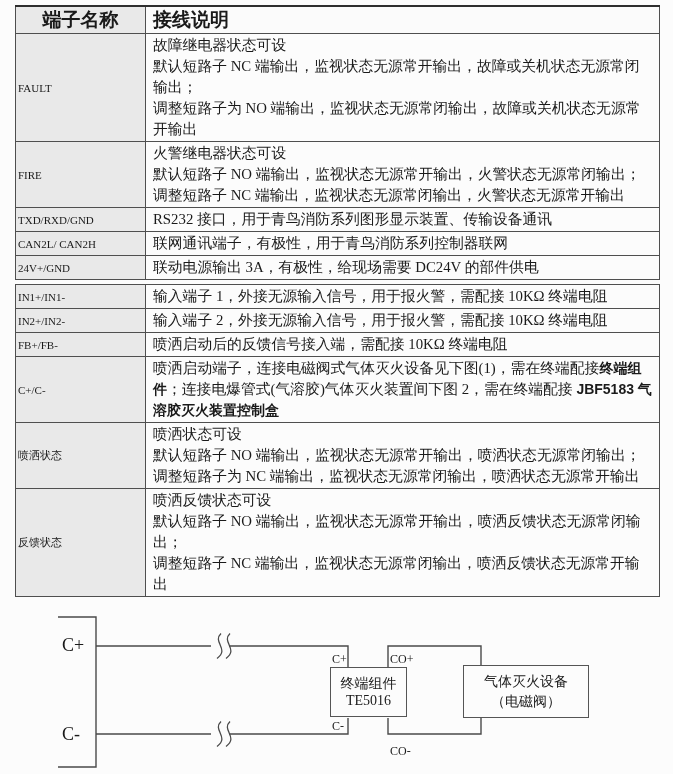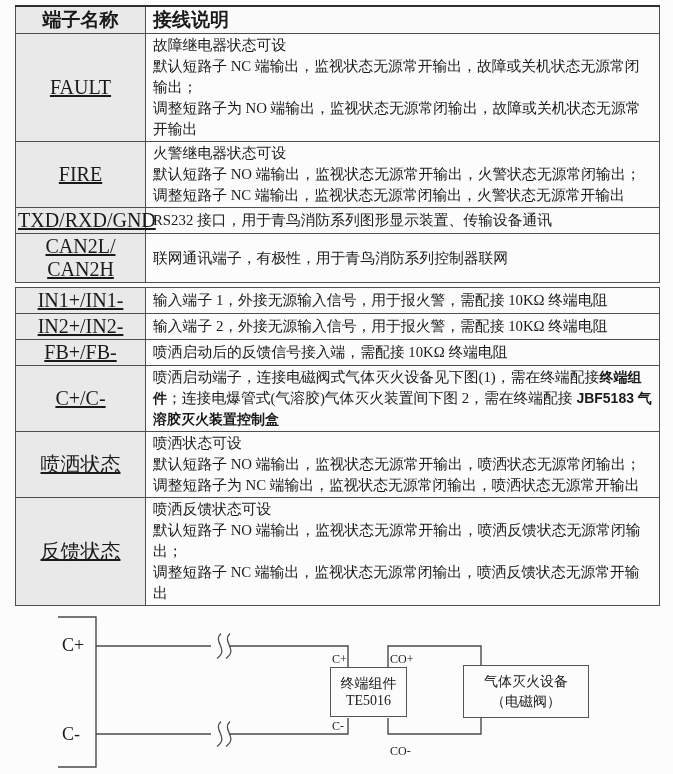--- a/index.html
+++ b/index.html
@@ -16,23 +16,22 @@
   table.tbl.first{border-top:2px solid #2e2e2e;}
   table.tbl.second{margin-top:4px;}
   .tbl th,.tbl td{border:1px solid #4f4f4f;vertical-align:middle;}
   .tbl th{
     background:#e9e9e9;font-weight:bold;font-size:19px;
     height:26px;padding:0 4px;
   }
   .tbl th.h-desc{background:#fbfbfb;text-align:left;padding-left:7px;}
   col.c-term{width:130px;}
   td.cell-term{
-    background:#e9e9e9;text-align:center;font-size:20px;
+    background:#e9e9e9;font-size:11px;
     padding:1px 2px;
-    text-decoration:underline;
   }
   td.cell-desc{
     background:#fcfcfc;font-size:14.8px;line-height:21px;
     padding:1px 6px 1px 7px;text-align:left;
   }
   .para{min-height:21px;}
   .para b{font-family:"Liberation Sans","DejaVu Sans",sans-serif;font-size:14px;}
   
   .diagram{position:absolute;left:0;top:0;width:673px;height:774px;pointer-events:none;}
   .diagram svg{position:absolute;left:0;top:0;}
@@ -82,20 +81,26 @@
         <tr>
           <td class="cell-term">TXD/RXD/GND</td>
           <td class="cell-desc">
             <div class="para"><span>RS232 接口，用于青鸟消防系列图形显示装置、传输设备通讯</span></div>
           </td>
         </tr>
         <tr>
           <td class="cell-term">CAN2L/ CAN2H</td>
           <td class="cell-desc">
             <div class="para"><span>联网通讯端子，有极性，用于青鸟消防系列控制器联网</span></div>
+          </td>
+        </tr>
+        <tr>
+          <td class="cell-term">24V+/GND</td>
+          <td class="cell-desc">
+            <div class="para"><span>联动电源输出 3A，有极性，给现场需要 DC24V 的部件供电</span></div>
           </td>
         </tr>
       </tbody>
   </table>
 
   <table class="tbl second">
     <colgroup>
         <col class="c-term">
         <col>
       </colgroup>

